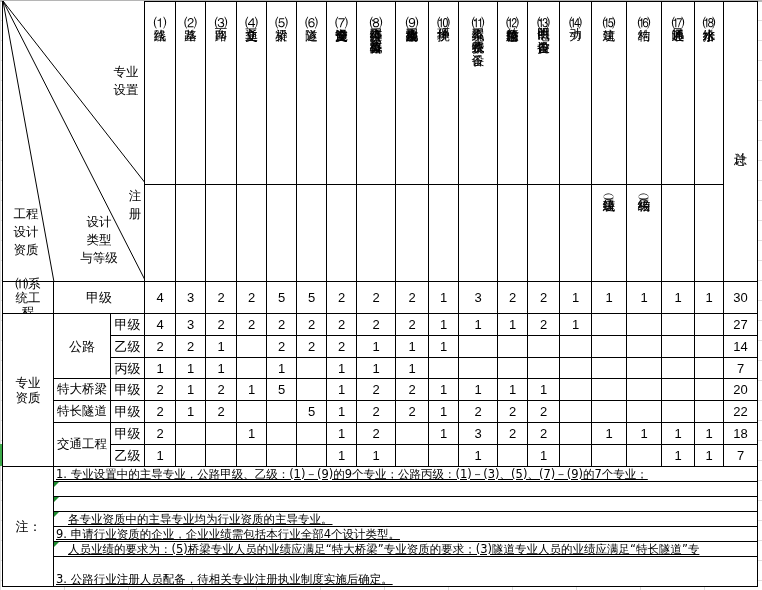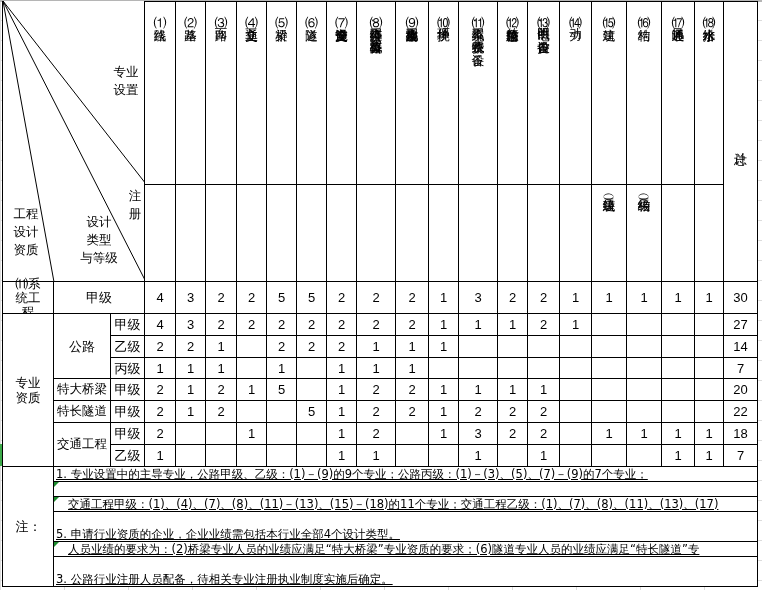--- a/index.html
+++ b/index.html
@@ -319,18 +319,19 @@
       <div class="cell b num" style="left:694px;top:444px;width:30px;height:23px;">1</div>
       <div class="cell b num" style="left:723px;top:444px;width:35px;height:23px;">7</div>
     </div>
 
   <div class="notes-label">
       <span>注：</span>
     </div>
   <div class="notes">
     <div class="note-line" style="top:0px;"><span>1. 专业设置中的主导专业，公路甲级、乙级：(1)－(9)的9个专业；公路丙级：(1)－(3)、(5)、(7)－(9)的7个专业；</span></div>
     <div class="note-line indent" style="top:15px;"><span class="tri"></span></div>
-    <div class="note-line indent" style="top:30px;"><span class="tri"></span><span>交通工程甲级：(1)、(4)、(7)、(8)、(11)－(13)、(15)－(18)的11个专业；交通工程乙级：(1)、(7)、(8)、(11)、(13)、(17)</span></div>
-    <div class="note-line" style="top:60px;"><span>5. 申请行业资质的企业，企业业绩需包括本行业全部4个设计类型。</span></div>
-    <div class="note-line indent" style="top:75px;"><span class="tri"></span><span>人员业绩的要求为：(2)桥梁专业人员的业绩应满足“特大桥梁”专业资质的要求；(6)隧道专业人员的业绩应满足“特长隧道”专</span></div>
+    <div class="note-line indent" style="top:30px;"><span class="tri"></span></div>
+    <div class="note-line indent" style="top:45px;"><span class="tri"></span><span>各专业资质中的主导专业均为行业资质的主导专业。</span></div>
+    <div class="note-line" style="top:60px;"><span>9. 申请行业资质的企业，企业业绩需包括本行业全部4个设计类型。</span></div>
+    <div class="note-line indent" style="top:75px;"><span class="tri"></span><span>人员业绩的要求为：(5)桥梁专业人员的业绩应满足“特大桥梁”专业资质的要求；(3)隧道专业人员的业绩应满足“特长隧道”专</span></div>
     <div class="note-line" style="top:105px; border-bottom:none;"><span>3. 公路行业注册人员配备，待相关专业注册执业制度实施后确定。</span></div>
   </div>
 </div>
 
 </body></html>

